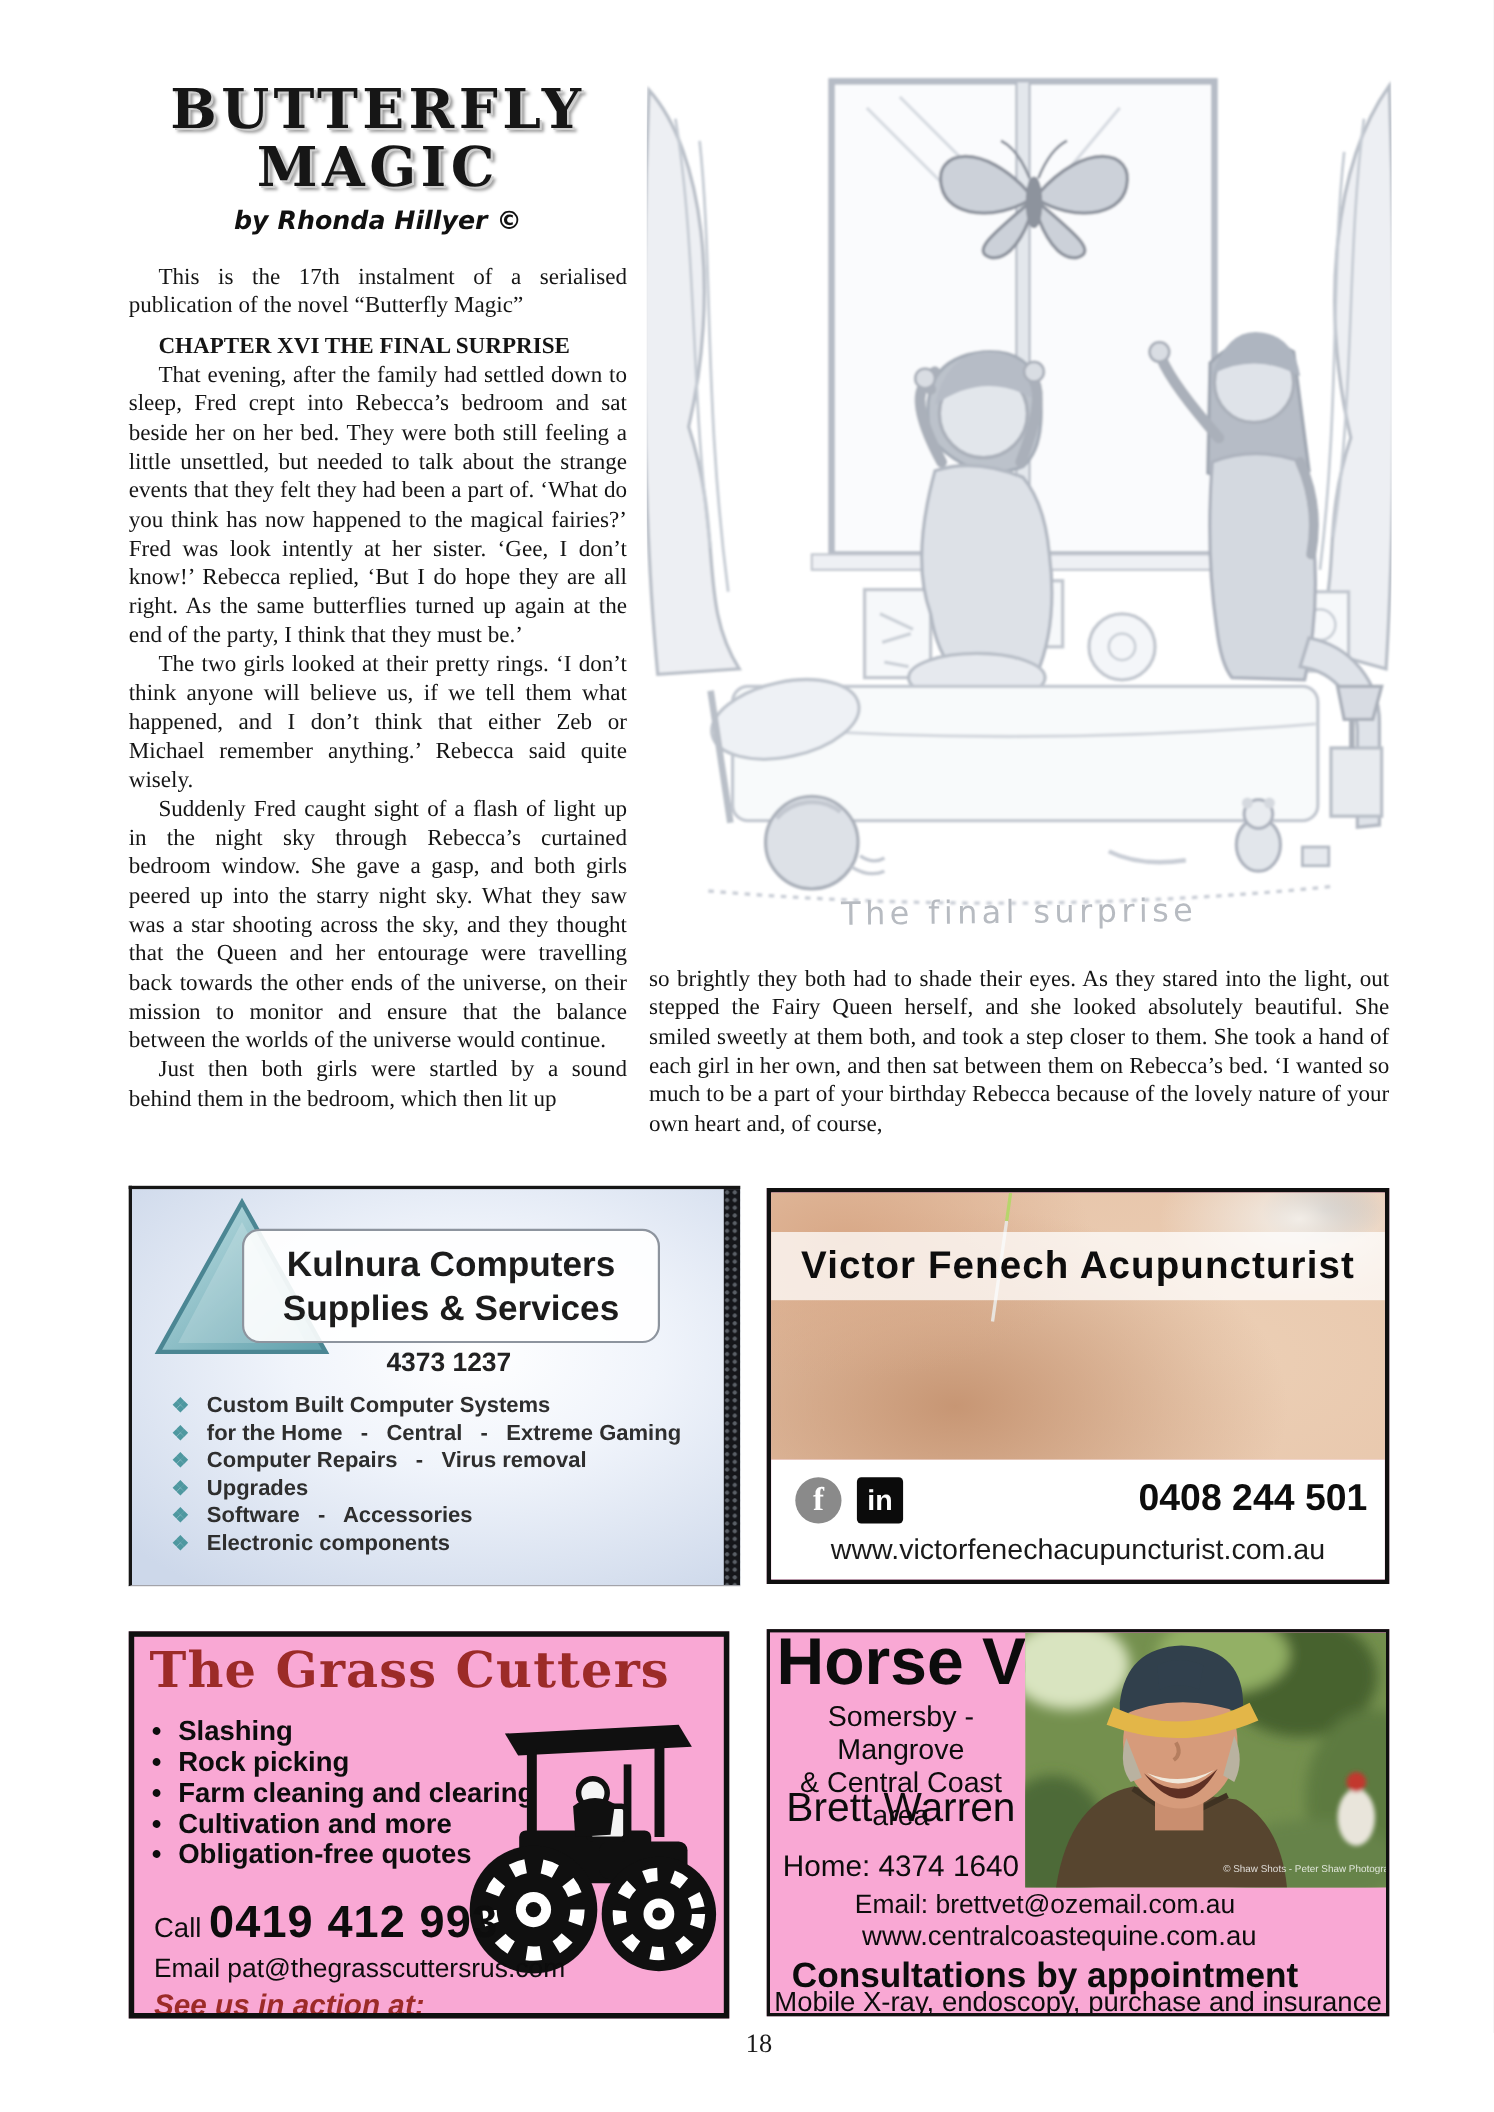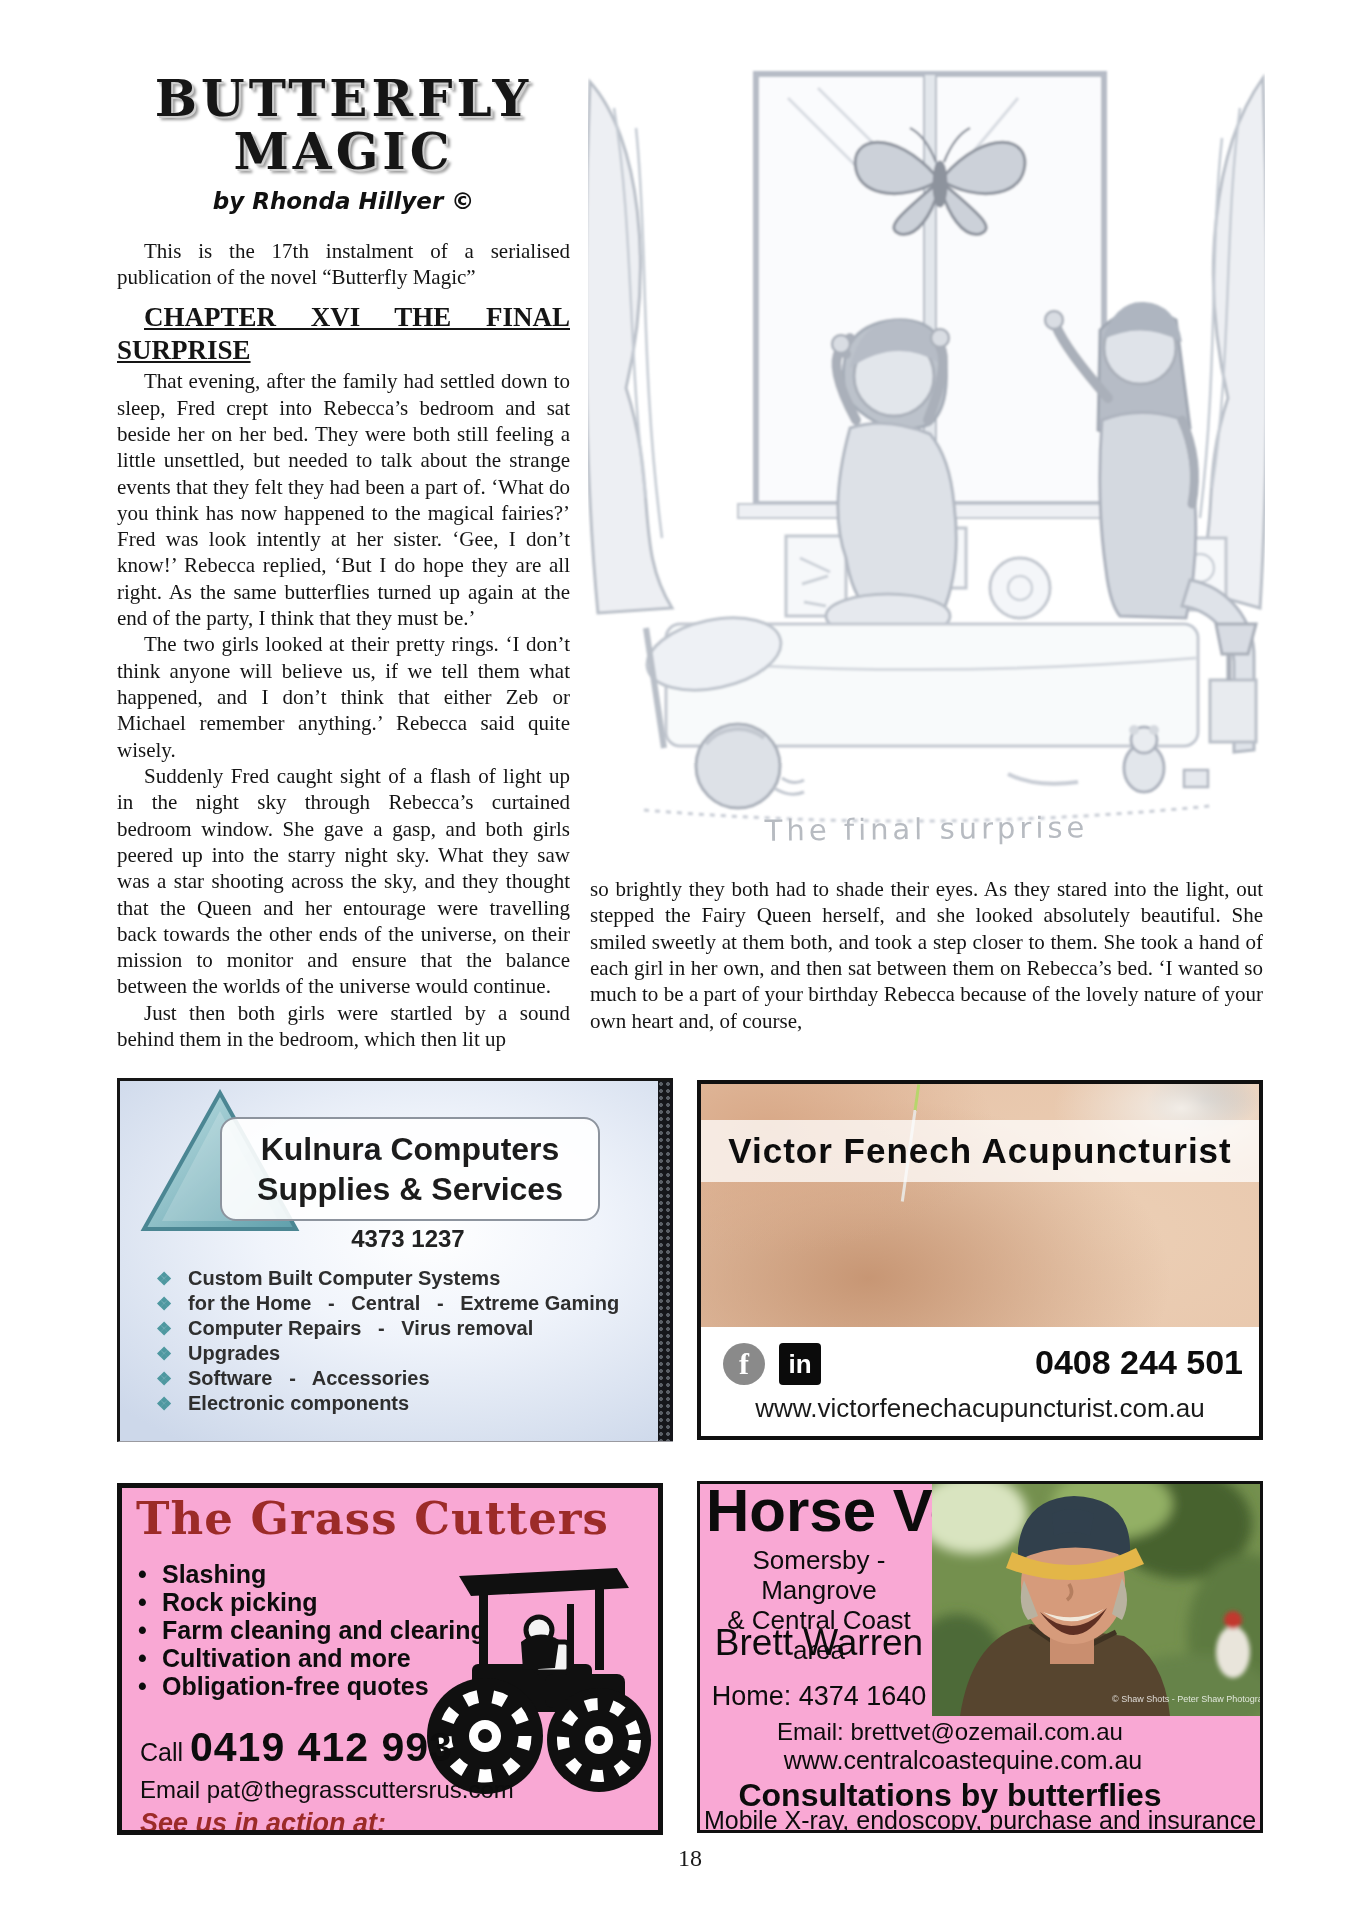--- a/index.html
+++ b/index.html
@@ -9,21 +9,21 @@
   
   .col-left{position:absolute;left:117px;top:72px;width:453px;}
   .story-title{text-align:center;font-family:"DejaVu Serif",serif;font-weight:bold;
                font-size:50px;line-height:1.06;letter-spacing:4px;color:#161616;
                text-shadow:2px 2px 0 #cfcfcf,4px 4px 3px #9a9a9a;}
   .byline{text-align:center;font-family:"DejaVu Sans",sans-serif;font-style:italic;
           font-weight:bold;font-size:23px;margin:10px 0 24px 0;color:#111;}
   .body-text{font-size:21px;line-height:1.253;text-align:justify;}
   .body-text p{margin:0;text-indent:27px;}
   .body-text p.intro{margin-bottom:10px;}
-  .chapter-heading{font-weight:bold;font-size:27px;margin:10px 0 2px 0;text-indent:0;text-decoration:underline;}
+  .chapter-heading{font-weight:bold;font-size:21px;margin:10px 0 2px 0;text-indent:0;}
 
   
   .illustration{position:absolute;left:588px;top:68px;width:677px;height:760px;}
   .illo-caption{position:absolute;left:588px;top:812px;width:677px;text-align:center;
                 font-family:"DejaVu Sans",sans-serif;font-size:29px;letter-spacing:4px;
                 color:#b7bbc1;transform:rotate(-0.6deg);}
 
   
   .col-right{position:absolute;left:590px;top:876px;width:673px;}
 
@@ -356,19 +356,19 @@
         <path d="M137,100 q6,10 -2,16" stroke="#b57e5f" stroke-width="3.5" fill="none"></path>
         <path d="M86,64 Q92,14 142,12 Q196,14 198,62 L198,74 Q140,52 86,76 Z" fill="#31404c"></path>
         <path d="M80,68 Q142,96 204,64 L212,80 Q142,110 74,84 Z" fill="#e3b648"></path>
         <path d="M120,30 q20,-10 42,0 l-4,22 q-18,-8 -36,0 Z" fill="#46586512" opacity="0.5"></path>
       </g>
       <text x="180" y="218" font-family="Liberation Sans, sans-serif" font-size="9" fill="#ffffff" opacity="0.8">© Shaw Shots - Peter Shaw Photography</text>
     </svg>
     <div class="horse-lines">
       <div class="horse-email">Email: brettvet@ozemail.com.au</div>
       <div class="horse-site">www.centralcoastequine.com.au</div>
-      <div class="horse-consult">Consultations by butterflies</div>
+      <div class="horse-consult">Consultations by appointment</div>
     </div>
     <div class="horse-services">Mobile X-ray, endoscopy, purchase and insurance exams</div>
   </div>
 
   <div class="page-number">18</div>
 </div>
 
 </body></html>

